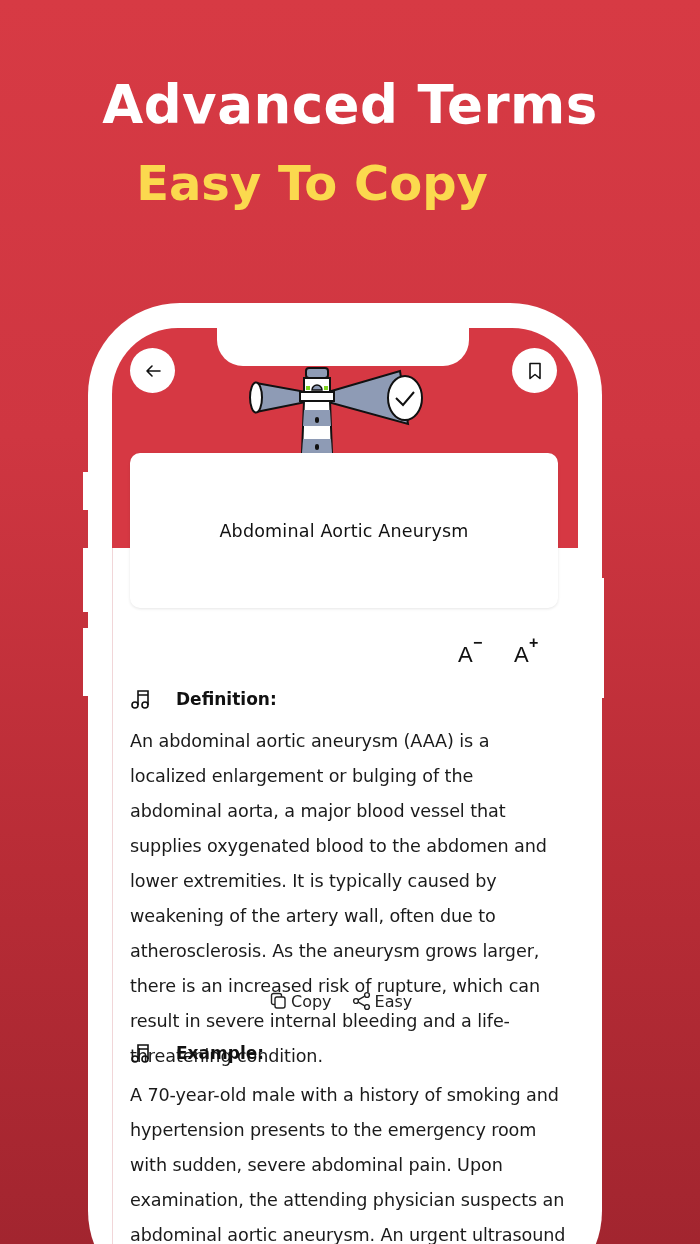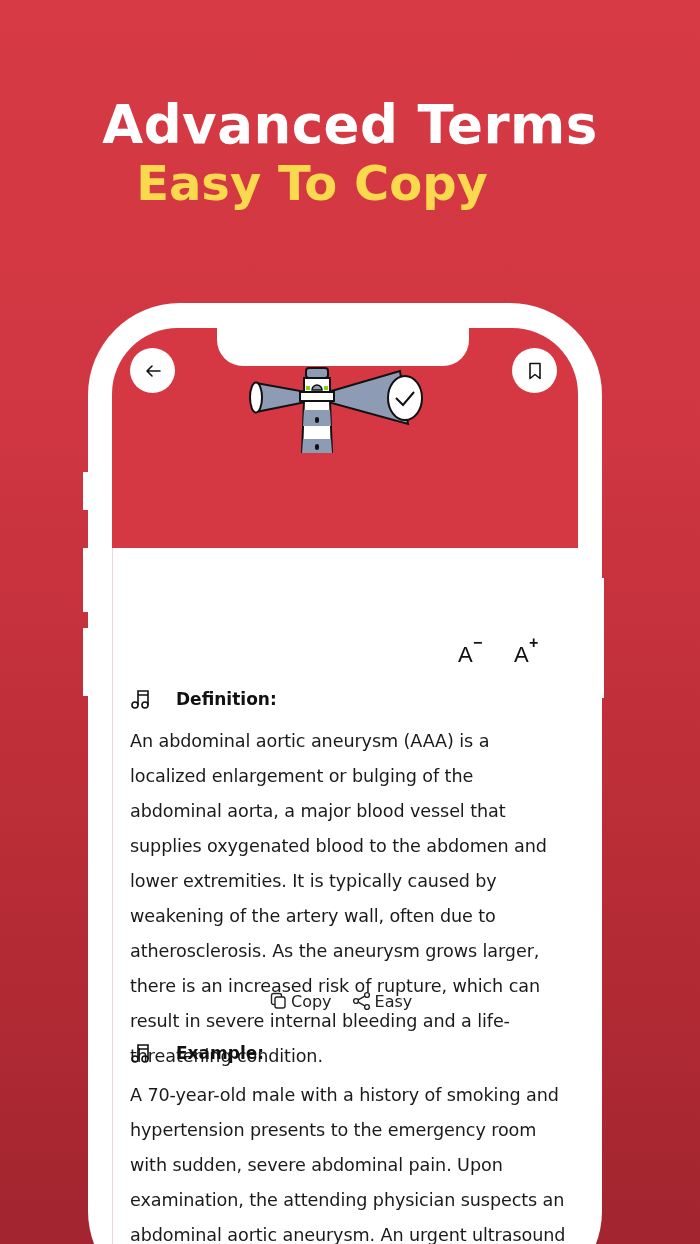--- a/index.html
+++ b/index.html
@@ -6,21 +6,21 @@
   html, body { width: 700px; height: 1244px; overflow: hidden; }
   body {
     position: relative;
     background: linear-gradient(180deg, #d73a44 0%, #cf3641 35%, #b82c36 70%, #a2252f 100%);
     font-family: "Liberation Sans", sans-serif;
   }
   .promo-title {
     position: absolute; left: 0; width: 700px; top: 74px;
     text-align: center; color: #ffffff;
     font-family: "DejaVu Sans", sans-serif; font-weight: bold;
-    font-size: 53px; letter-spacing: 0.5px; margin-top: 20px;
+    font-size: 53px; letter-spacing: 0.5px;
   }
   .promo-subtitle {
     position: absolute; left: 0; width: 624px; top: 155px;
     text-align: center; color: #fbd94e;
     font-family: "DejaVu Sans", sans-serif; font-weight: bold;
     font-size: 48px;
   }
   
   .side-btn { position: absolute; background: #ffffff; }
   .phone-frame {
@@ -133,20 +133,23 @@
     <svg width="18" height="18" viewBox="0 0 18 18">
       <path d="M16,9 H3 M8,4 L3,9 L8,14" fill="none" stroke="#111" stroke-width="1.6" stroke-linecap="round" stroke-linejoin="round"></path>
     </svg>
   </div>
   <div class="circle-btn bookmark-btn">
     <svg width="16" height="18" viewBox="0 0 16 18">
       <path d="M3,1.5 H13 V16.5 L8,12.5 L3,16.5 Z" fill="none" stroke="#111" stroke-width="1.6" stroke-linejoin="round"></path>
     </svg>
   </div>
 
+  <div class="term-card">
+    <span class="term-title">Abdominal Aortic Aneurysm</span>
+  </div>
 
   <div class="font-controls">
     <div class="font-btn">
       <span class="a">A</span>
       <span class="sign">−</span>
     </div>
     <div class="font-btn">
       <span class="a">A</span>
       <span class="sign">+</span>
     </div>

